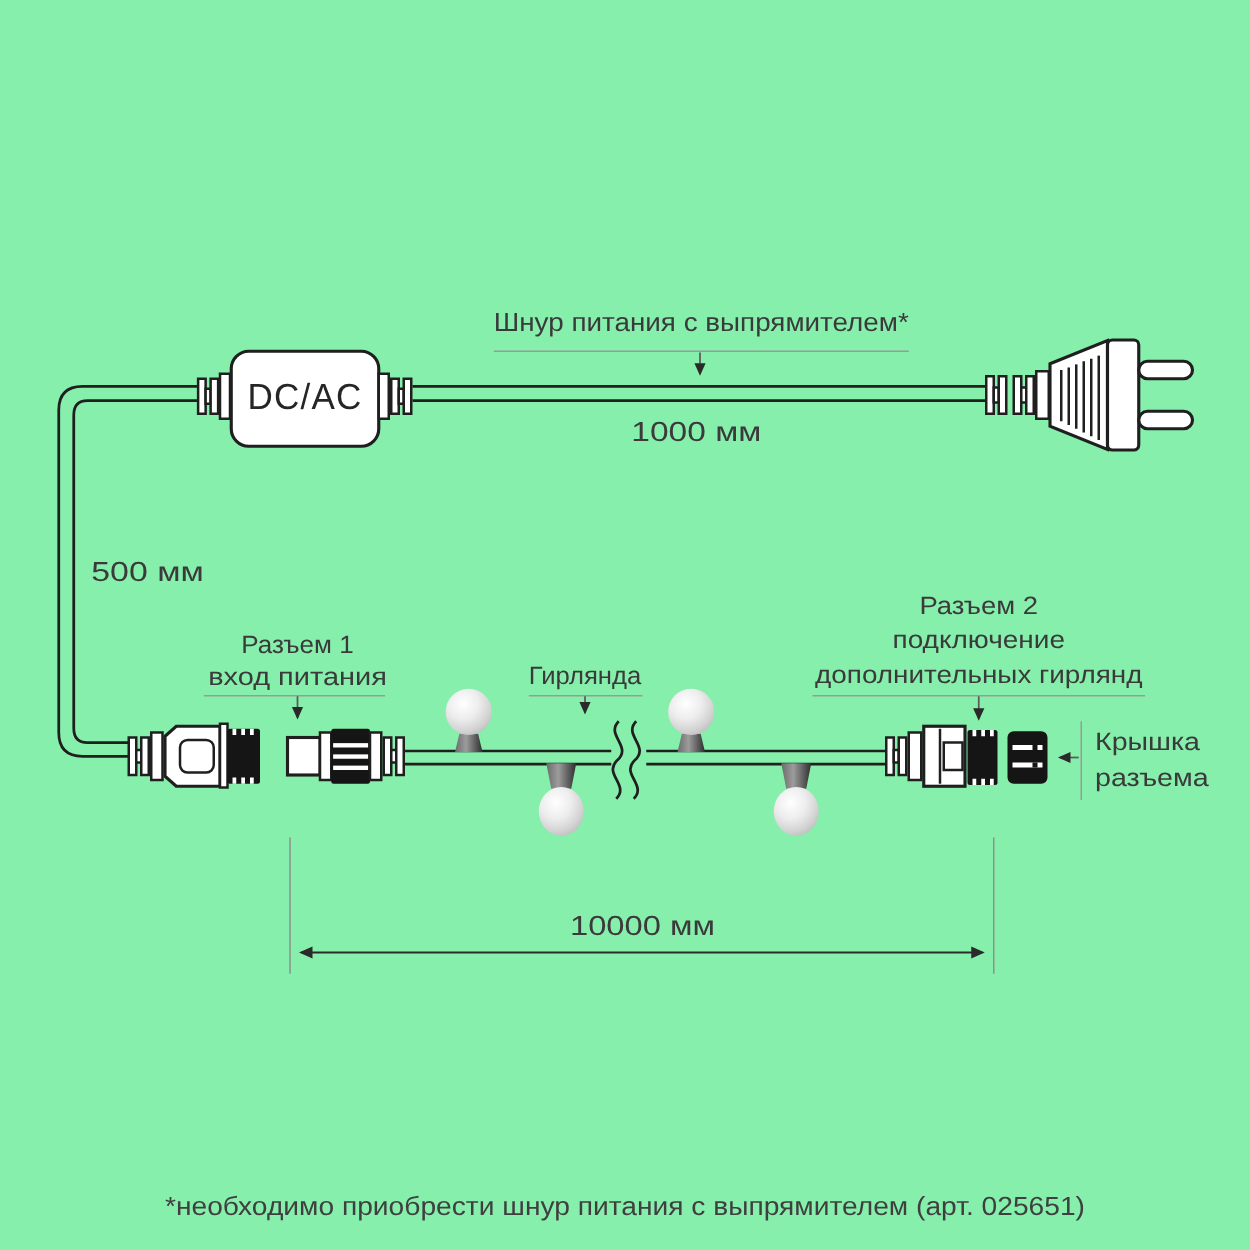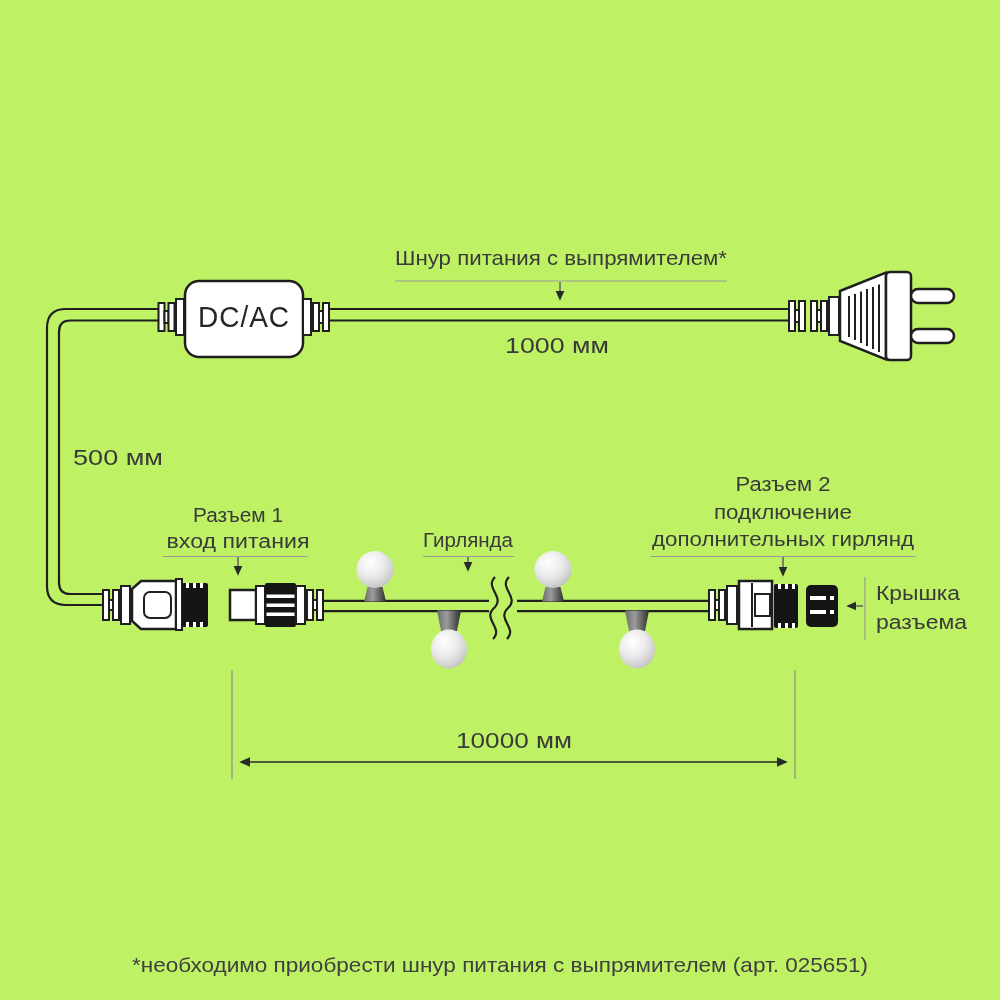--- a/index.html
+++ b/index.html
@@ -1,16 +1,16 @@
 <!DOCTYPE html>
 <html><head>
 <meta charset="utf-8">
 <style>
   html,body{margin:0;padding:0;background:#ffffff;}
-  .stage{position:relative;width:1000px;height:1000px;background:#bef264;overflow:hidden;}
+  .stage{position:relative;width:1000px;height:1000px;background:#86efac;overflow:hidden;}
   svg text{font-family:"Liberation Sans","DejaVu Sans",sans-serif;fill:#3a3a3a;}
   .lbl{font-size:20px;}
   .dim{font-size:22px;}
   .ttl{font-size:21px;}
   .dcac{font-size:29px;fill:#262626;letter-spacing:1px;}
   .foot{font-size:21px;fill:#3f3f3f;}
   .ln{stroke:#1f1f1f;stroke-width:2;fill:none;}
   .wpart{fill:#ffffff;stroke:#1f1f1f;stroke-width:2;}
   .wpart25{fill:#ffffff;stroke:#1f1f1f;stroke-width:2.5;}
   .blk{fill:#151515;stroke:none;}

